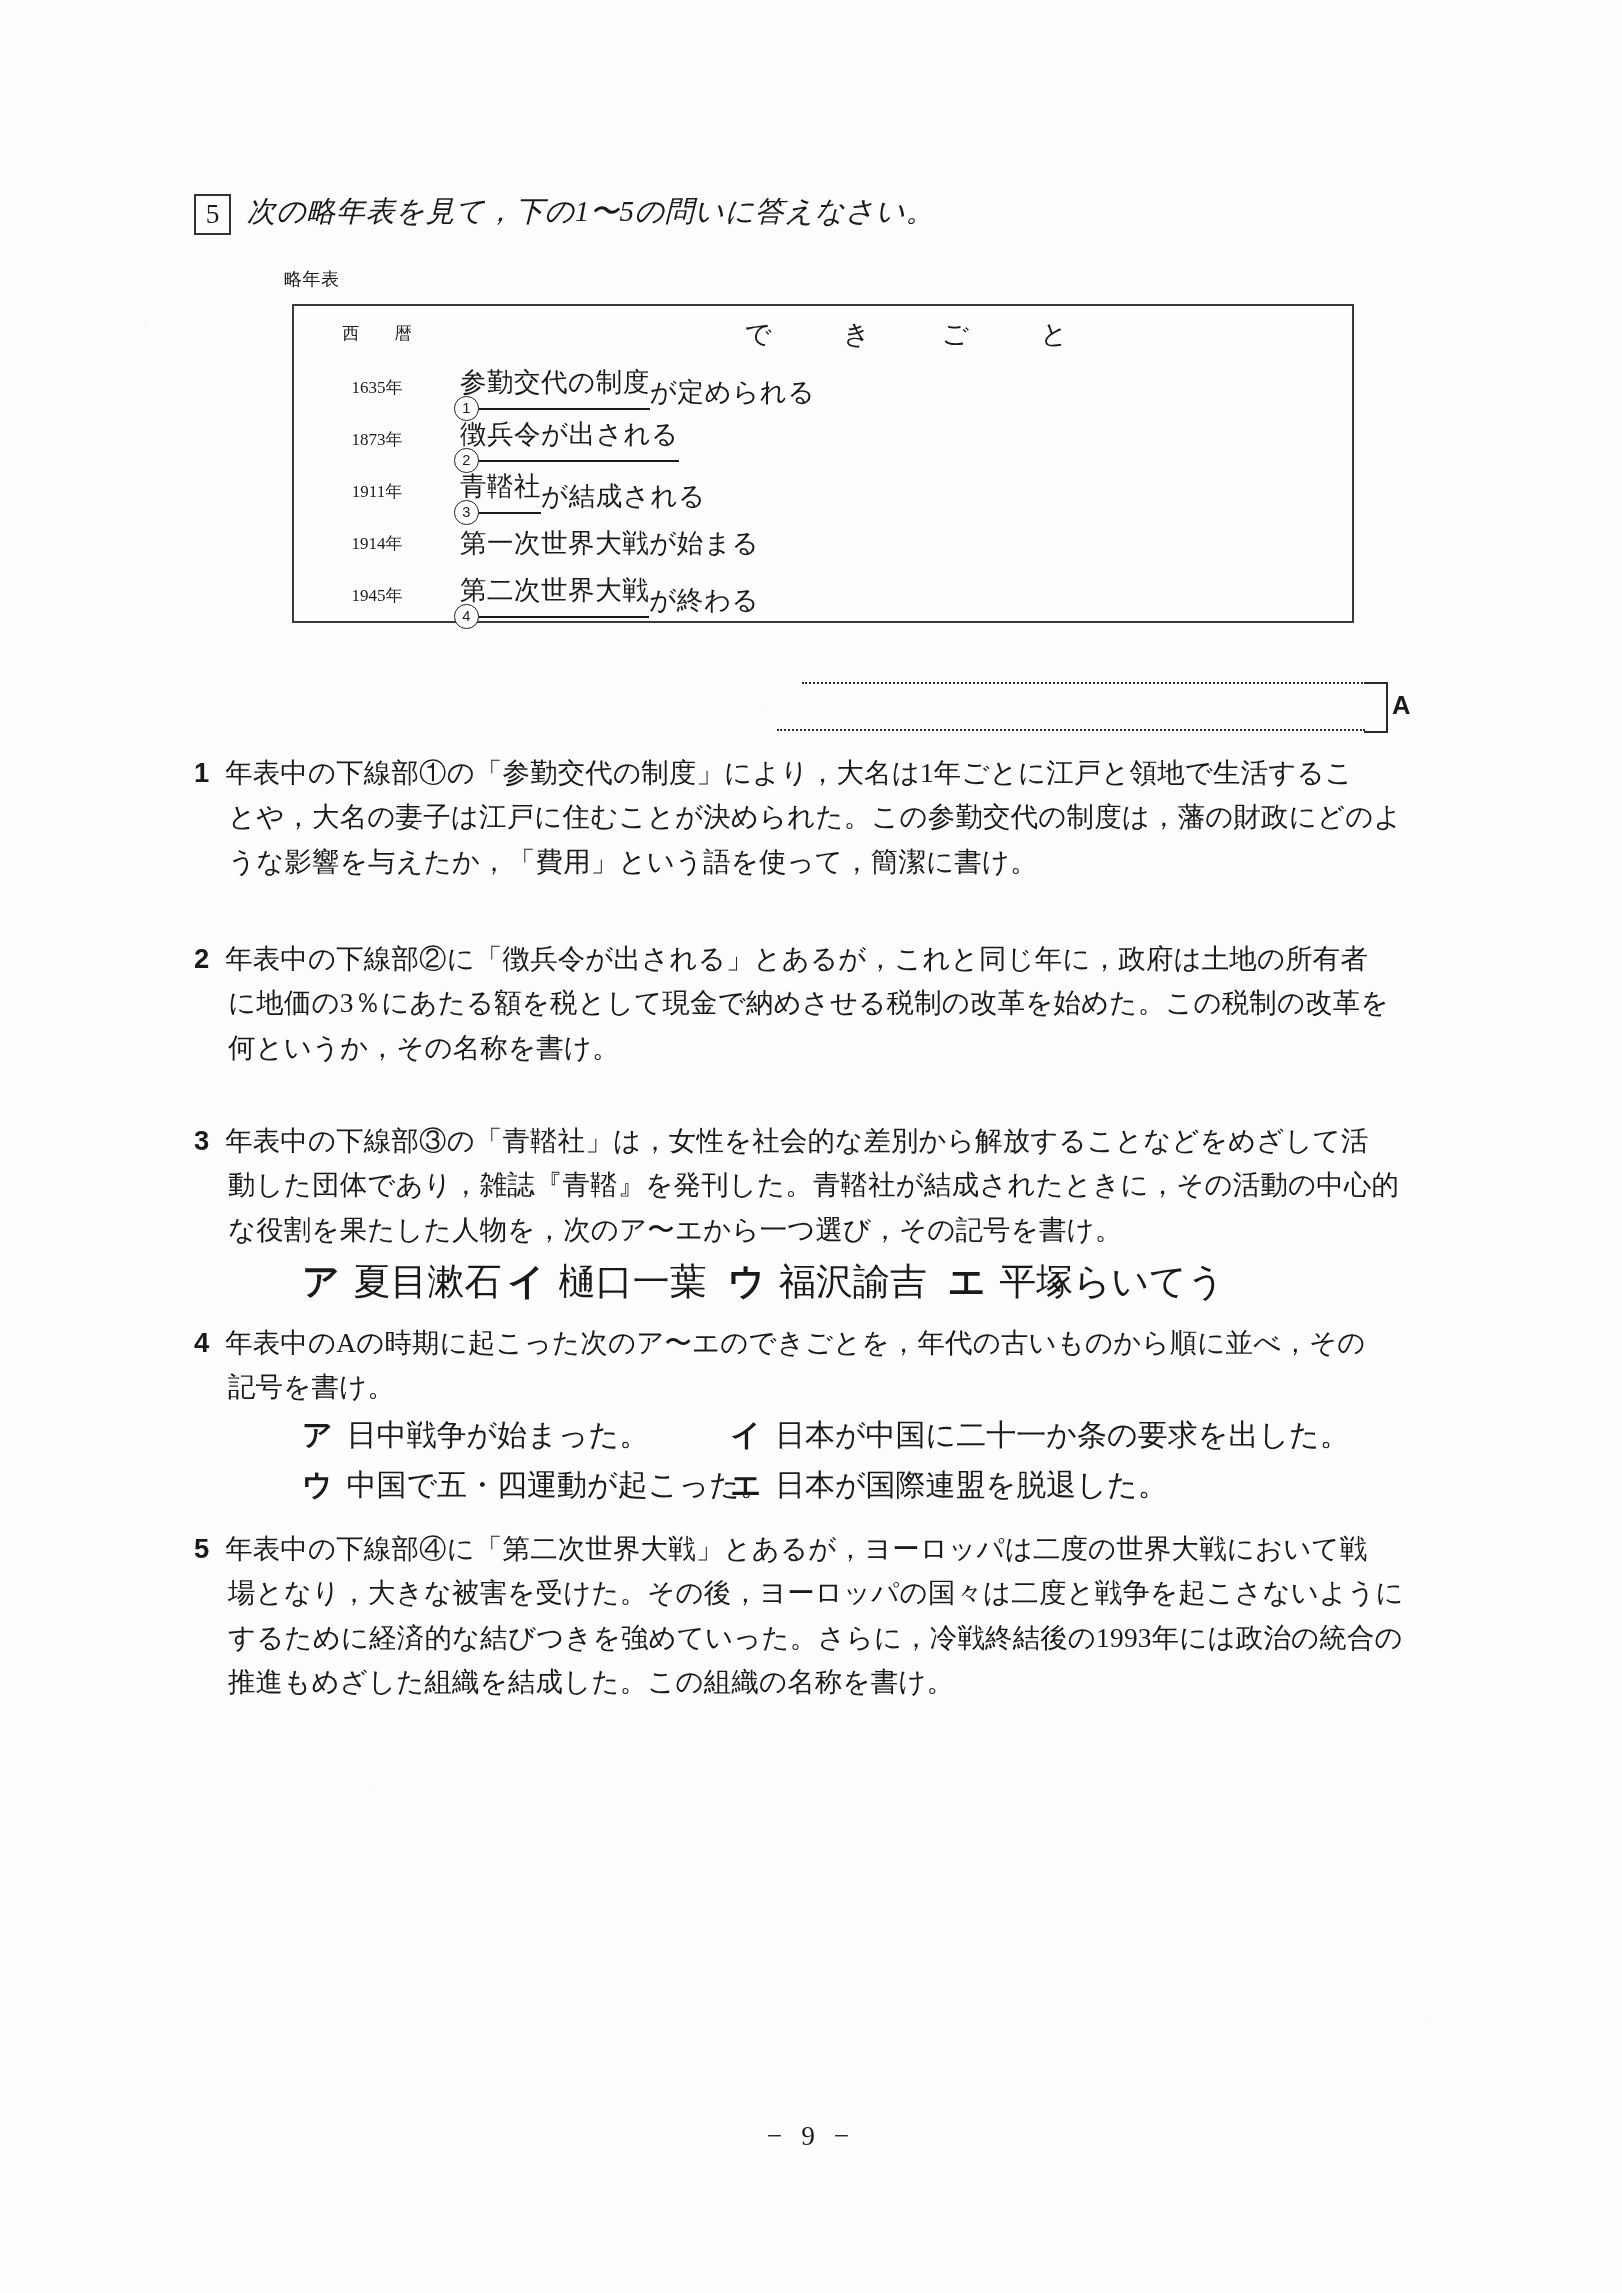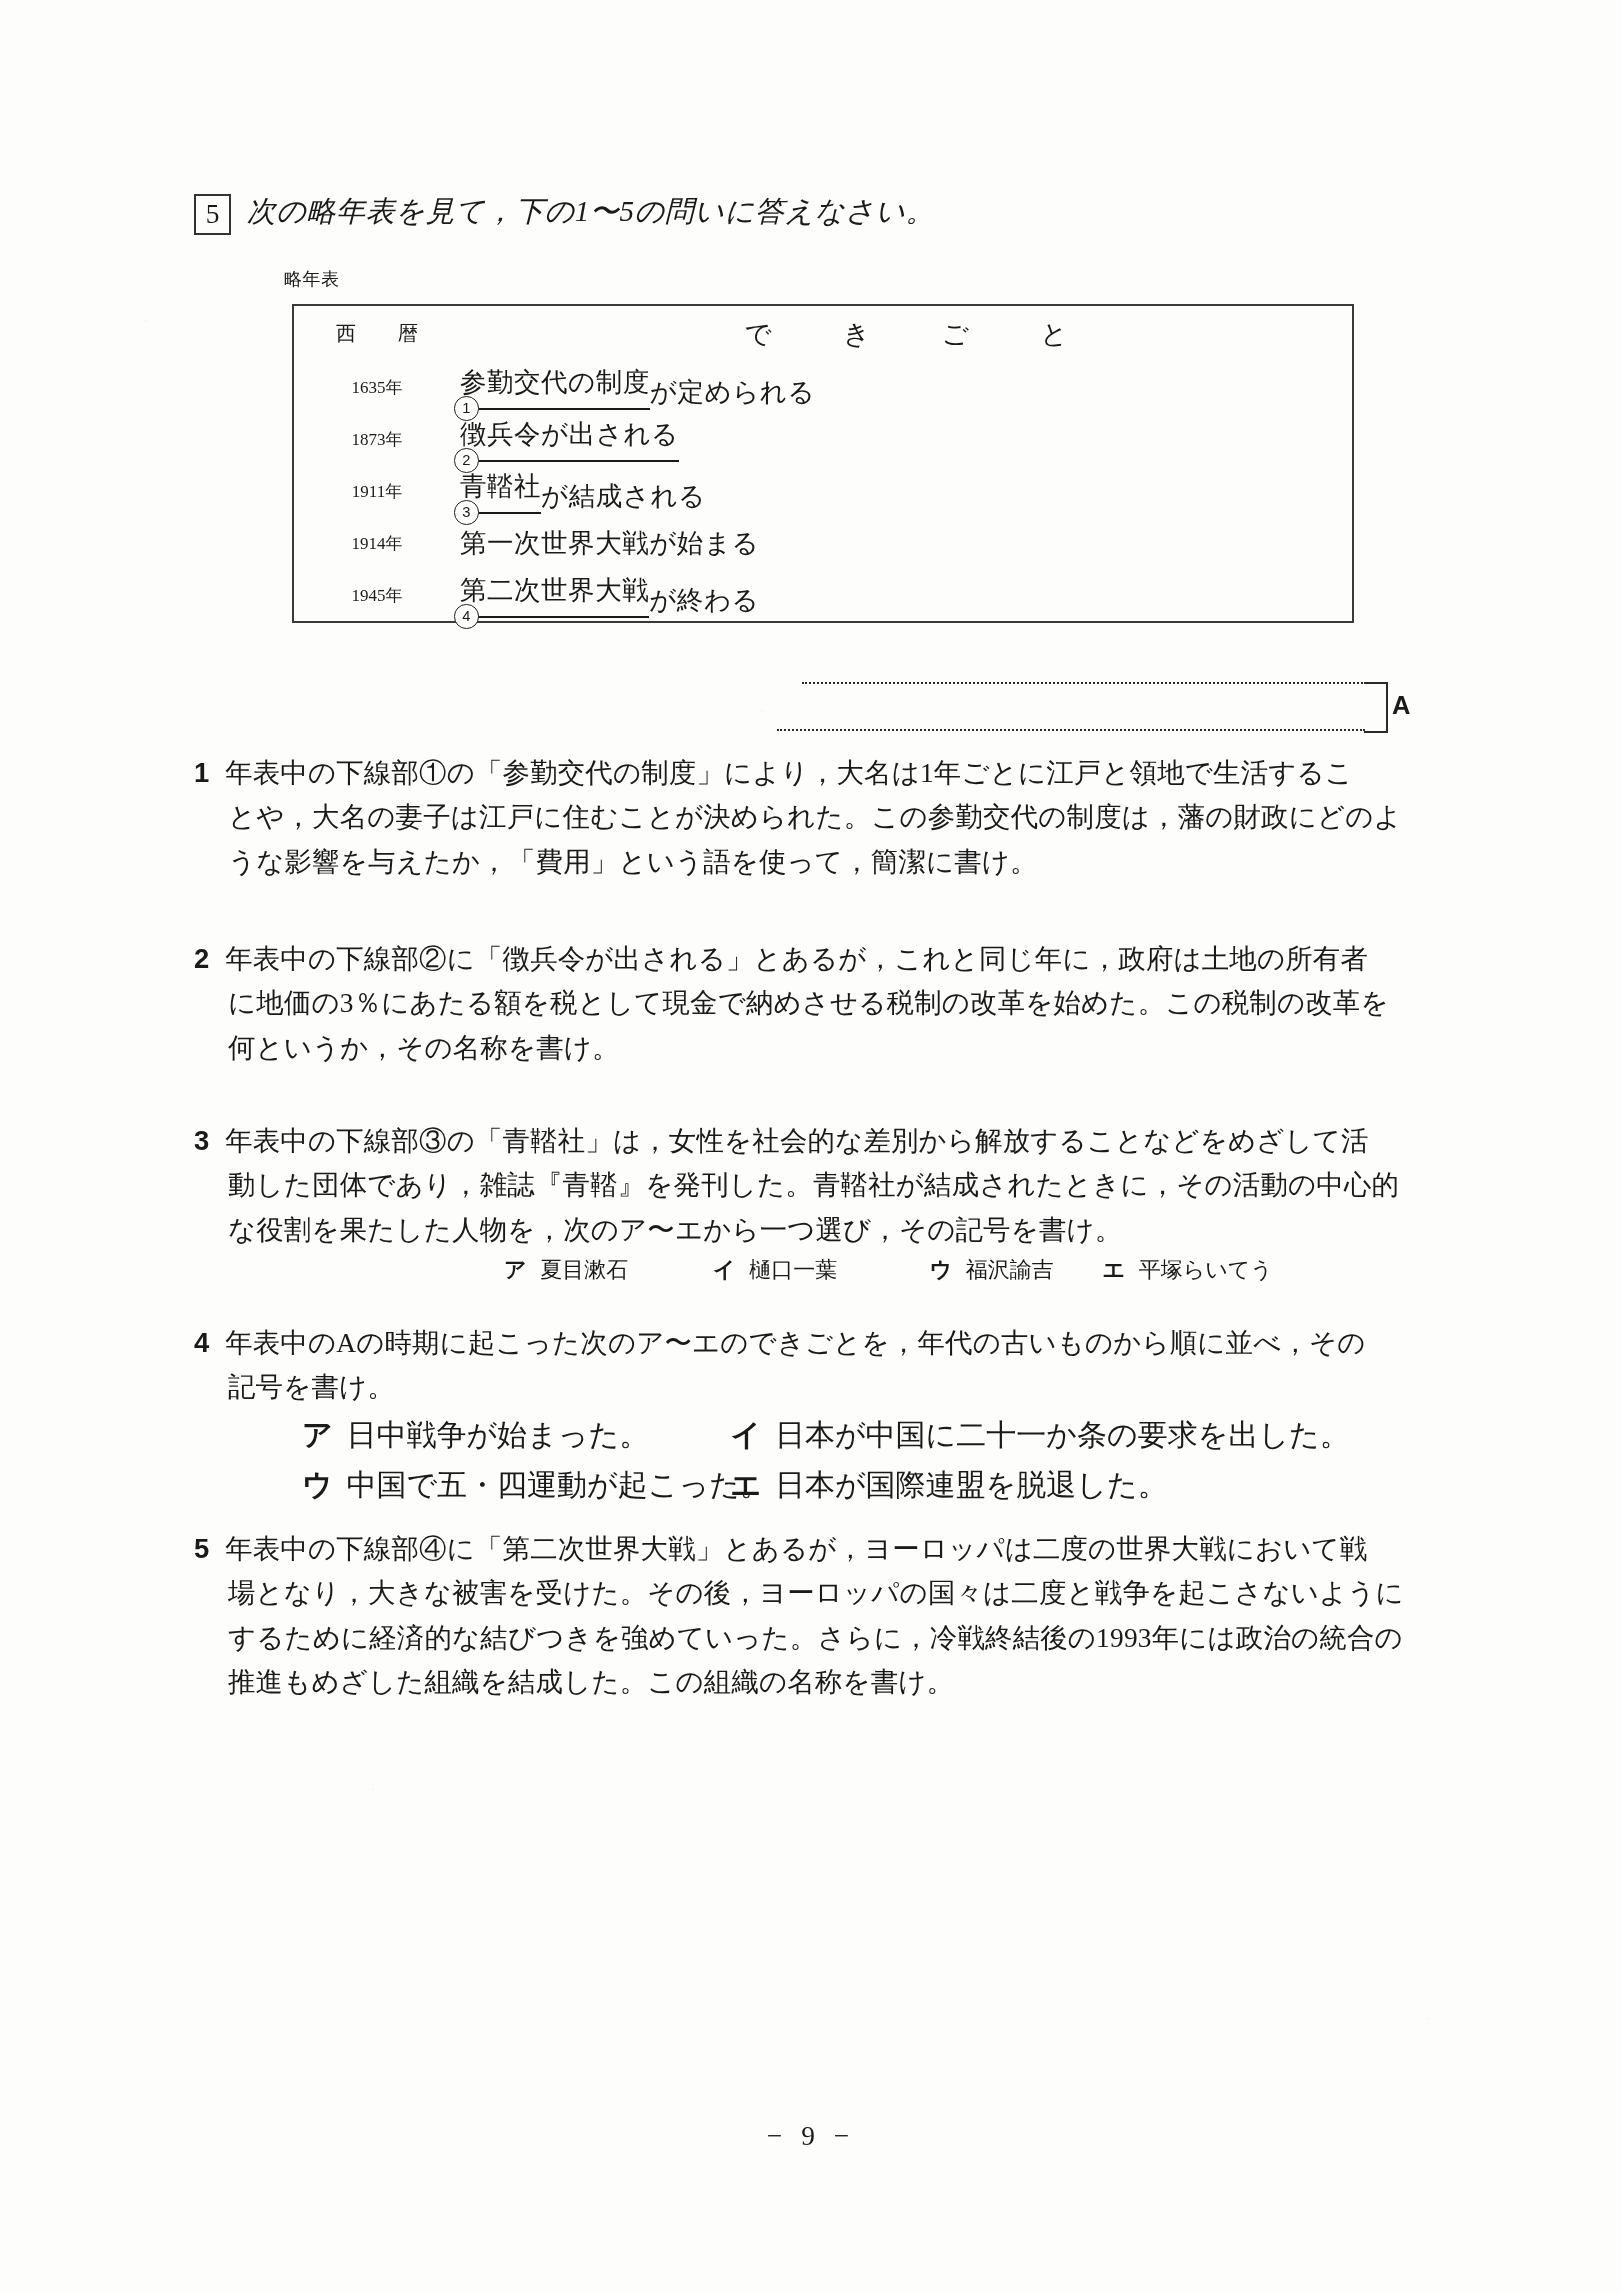--- a/index.html
+++ b/index.html
@@ -82,21 +82,21 @@
     border-right: 2px solid #3a3a3a;
   }
   .col-year { width: 167px; }
   .head-row td {
     border-bottom: 1.5px solid #3a3a3a;
     height: 55px;
     vertical-align: middle;
   }
   .head-year {
     text-align: center;
-    font-size: 20px;
+    font-size: 17px;
     letter-spacing: 0.55em;
     text-indent: 0.55em;
     border-right: 1.5px solid #3a3a3a;
     margin-top: 38px;
   }
   .head-event {
     text-align: center;
     font-size: 26.5px;
     letter-spacing: 0.85em;
     text-indent: 0.85em;
@@ -191,23 +191,22 @@
   .q-marker {
     font-family: "Liberation Sans", sans-serif;
     font-weight: 600;
     margin-right: 15.7px;
   }
 
   
   .choices-row {
     white-space: nowrap;
     padding-left: 108px;
-    font-size: 22px;
+    font-size: 37px;
     line-height: 1.62;
-    text-align: center;
   }
   .choice {
     display: inline-block;
   }
   .choice-key {
     font-family: "Liberation Sans", sans-serif;
     font-weight: 700;
     margin-right: 13.7px;
   }
   .choice-grid {

